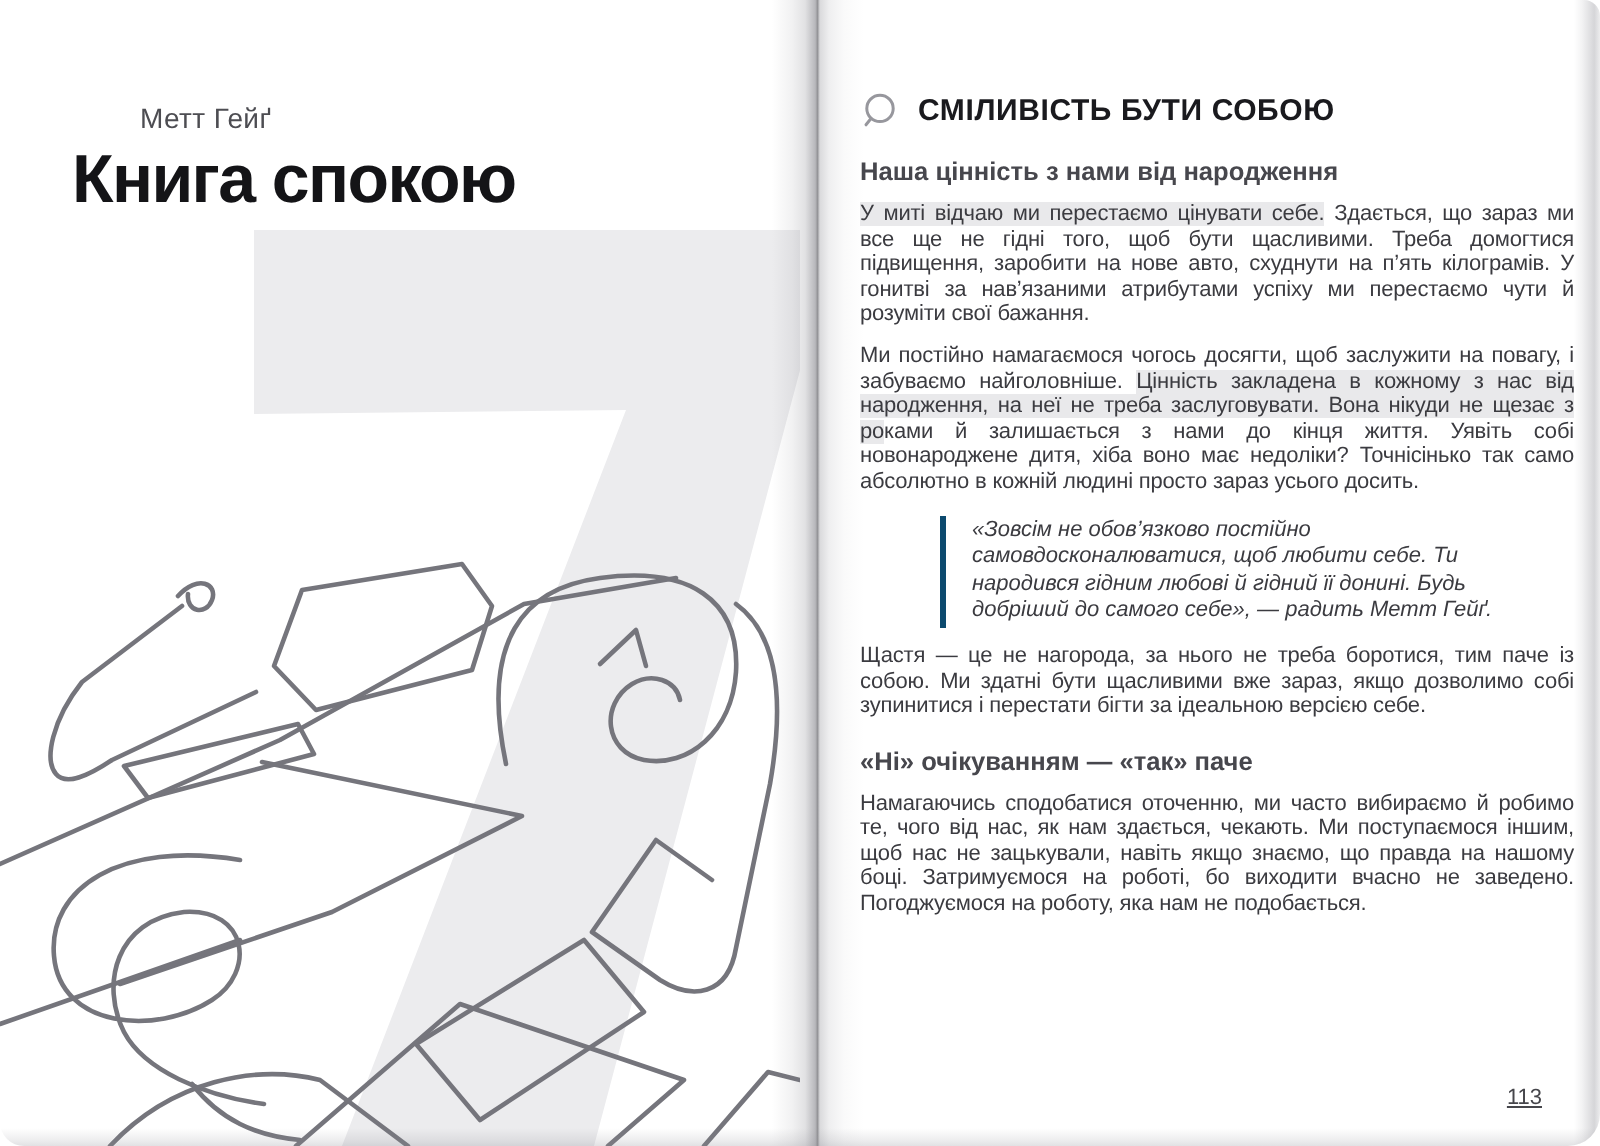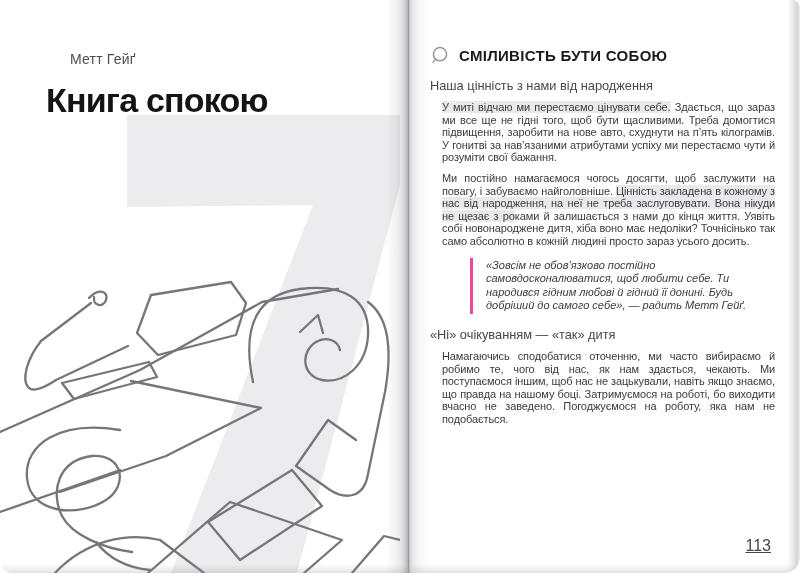--- a/index.html
+++ b/index.html
@@ -5,40 +5,40 @@
   html,body{margin:0;padding:0;background:#ffffff;}
   .book{
     position:relative;width:800px;height:573px;background:#fff;overflow:hidden;
     font-family:"Liberation Sans","DejaVu Sans",sans-serif;
     border-radius:5px 8px 16px 12px;
   }
   
   .page-left{position:absolute;left:0;top:0;width:400px;height:573px;}
   .art{position:absolute;left:0;top:0;width:400px;height:573px;display:block;}
   .author{position:absolute;left:38px;top:51px;font-size:14px;color:#4d4d52;letter-spacing:.2px;margin-left:32px;}
-  .book-title{position:absolute;left:36px;top:72px;margin:10px;font-size:34px;line-height:1.1;
+  .book-title{position:absolute;left:36px;top:72px;margin:0;font-size:34px;line-height:1.1;
     font-weight:700;color:#141417;letter-spacing:-.8px;}
   
   .gutter{position:absolute;left:386px;top:0;width:46px;height:573px;pointer-events:none;
     background:linear-gradient(90deg,
       rgba(120,120,128,0) 0%,rgba(120,120,128,.10) 22%,rgba(120,120,128,.22) 36%,
       rgba(100,100,108,.46) 47%,rgba(60,60,66,.55) 49.5%,rgba(120,120,128,.28) 52%,
       rgba(120,120,128,.12) 62%,rgba(120,120,128,.04) 78%,rgba(120,120,128,0) 100%);}
   
   .page-right{position:absolute;left:430px;top:0;width:357px;height:573px;color:#3b3b40;}
   .chapter-row{display:flex;align-items:center;gap:10px;margin-top:46px;}
   .ch-icon{display:inline-flex;flex:0 0 auto;}
   .chapter-title{margin:0;font-size:15px;font-weight:700;color:#1a1a1e;letter-spacing:.3px;}
-  .subhead{margin:13px 0 0;font-size:12.8px;font-weight:400;color:#47474d;}
-  .body-p{margin:8px 12px 0;font-size:11px;line-height:12.6px;letter-spacing:-.1px;
+  .subhead{margin:13px 0 0;font-size:12.8px;font-weight:700;color:#47474d;}
+  .body-p{margin:8px 0 0;font-size:11px;line-height:12.6px;letter-spacing:-.1px;
     text-align:justify;color:#3b3b40;}
   .hl{background:#e9e9eb;}
-  .pull-quote{margin:10px 26px 0 40px;padding:1px 0 1px 13px;border-left:3px solid #ec4899;
+  .pull-quote{margin:10px 26px 0 40px;padding:1px 0 1px 13px;border-left:3px solid #0c4a6e;
     font-style:italic;font-size:11px;line-height:13.6px;color:#3b3b40;}
-  .pagenum{position:absolute;right:29px;bottom:18px;font-size:16px;color:#46464b;text-decoration:underline;}
+  .pagenum{position:absolute;right:29px;bottom:18px;font-size:11px;color:#46464b;text-decoration:underline;}
   
   .edge-right{position:absolute;top:0;right:0;width:13px;height:100%;pointer-events:none;
     background:linear-gradient(90deg,rgba(140,140,148,0) 0%,rgba(140,140,148,.10) 30%,
       rgba(140,140,148,.36) 78%,rgba(140,140,148,.16) 100%);}
   .edge-bottom{position:absolute;left:0;bottom:0;width:100%;height:9px;pointer-events:none;
     background:linear-gradient(180deg,rgba(140,140,148,0) 0%,rgba(140,140,148,.16) 70%,
       rgba(140,140,148,.26) 100%);}
 </style>
 </head>
 <body>
@@ -86,22 +86,23 @@
     <h3 class="subhead">Наша цінність з нами від народження</h3>
 
     <p class="body-p"><span></span><span class="hl">У миті відчаю ми перестаємо цінувати себе.</span><span> Здається, що зараз ми все ще не гідні того, щоб бути щасливими. Треба домогтися підвищення, заробити на нове авто, схуднути на п’ять кілограмів. У гонитві за нав’язаними атрибутами успіху ми перестаємо чути й розуміти свої бажання.</span></p>
 
     <p class="body-p"><span>Ми постійно намагаємося чогось досягти, щоб заслужити на повагу, і забуваємо найголовніше. </span><span class="hl">Цінність закладена в кожному з нас від народження, на неї не треба заслуговувати. Вона нікуди не щезає з ро</span><span>ками й залишається з нами до кінця життя. Уявіть собі новонароджене дитя, хіба воно має недоліки? Точнісінько так само абсолютно в кожній людині просто зараз усього досить.</span></p>
 
     <blockquote class="pull-quote">
       <span>«Зовсім не обов’язково постійно самовдосконалюватися, щоб любити себе. Ти народився гідним любові й гідний її донині. Будь добріший до самого себе», — радить Метт Гейґ.</span>
     </blockquote>
 
+    <p class="body-p"><span>Щастя — це не нагорода, за нього не треба боротися, тим паче із собою. Ми здатні бути щасливими вже зараз, якщо дозволимо собі зупинитися і перестати бігти за ідеальною версією себе.</span><span class="hl"></span><span></span></p>
 
-    <h3 class="subhead">«Ні» очікуванням — «так» дитя</h3>
+    <h3 class="subhead">«Ні» очікуванням — «так» паче</h3>
 
 
     <p class="body-p"><span>Намагаючись сподобатися оточенню, ми часто вибираємо й робимо те, чого від нас, як нам здається, чекають. Ми поступаємося іншим, щоб нас не зацькували, навіть якщо знаємо, що правда на нашому боці. Затримуємося на роботі, бо виходити вчасно не заведено. Погоджуємося на роботу, яка нам не подобається.</span><span class="hl"></span><span></span></p>
 
   </div>
 
   <div class="pagenum">113</div>
 
   <div class="edge-right"></div>
   <div class="edge-bottom"></div>

